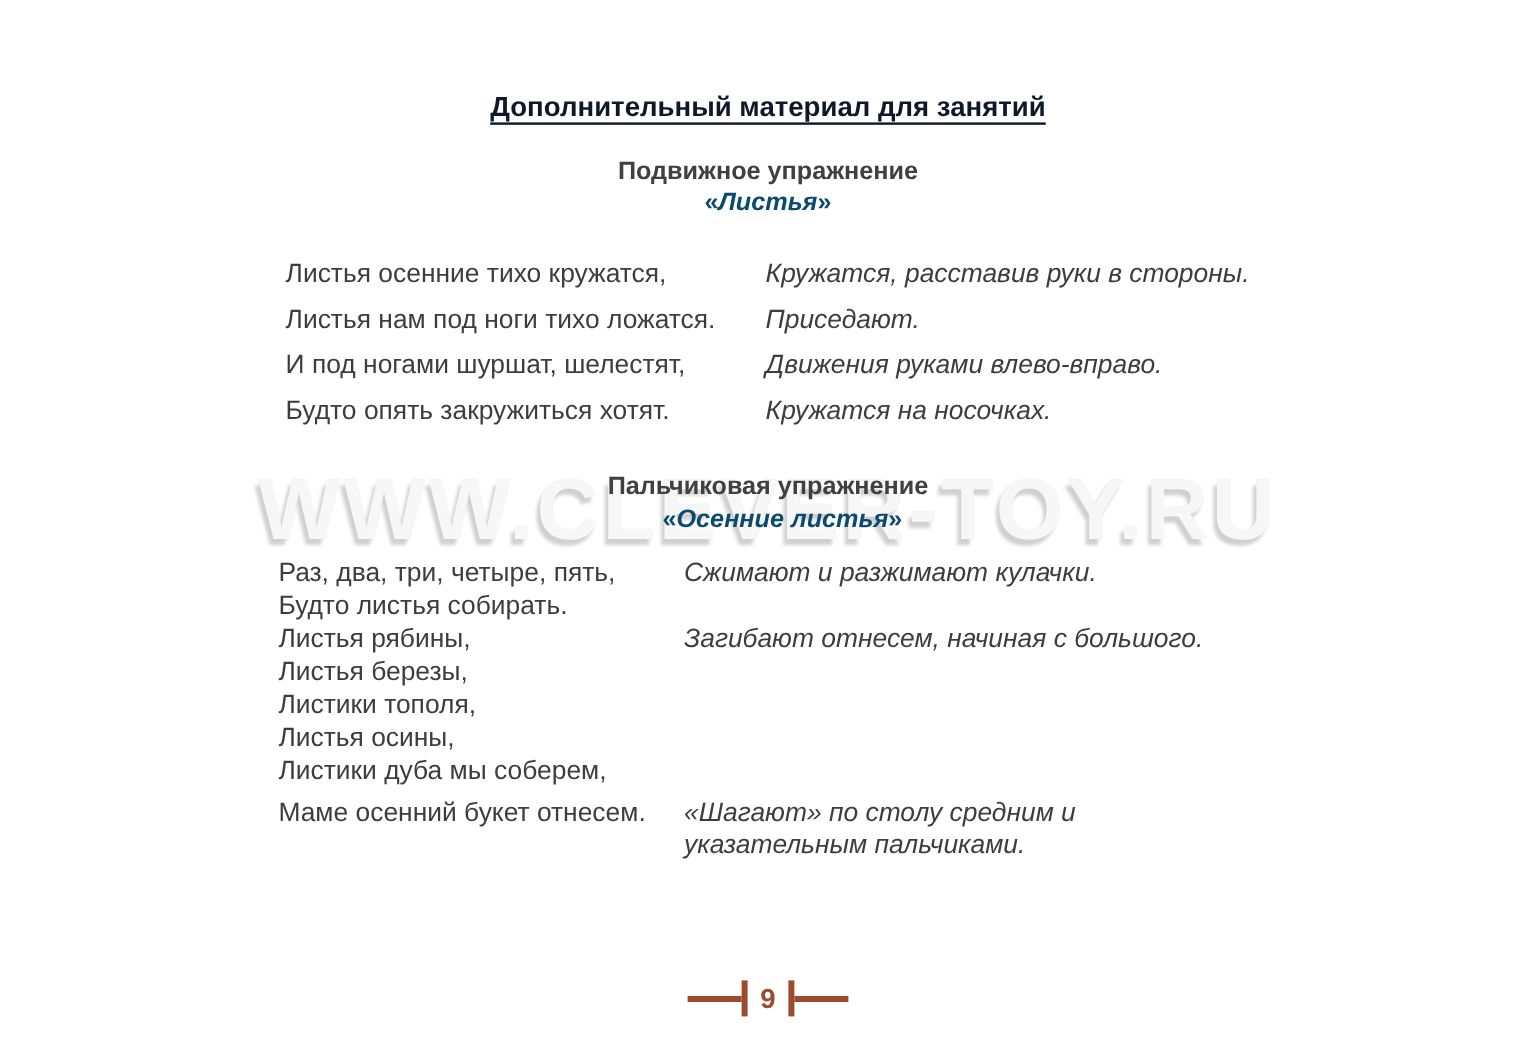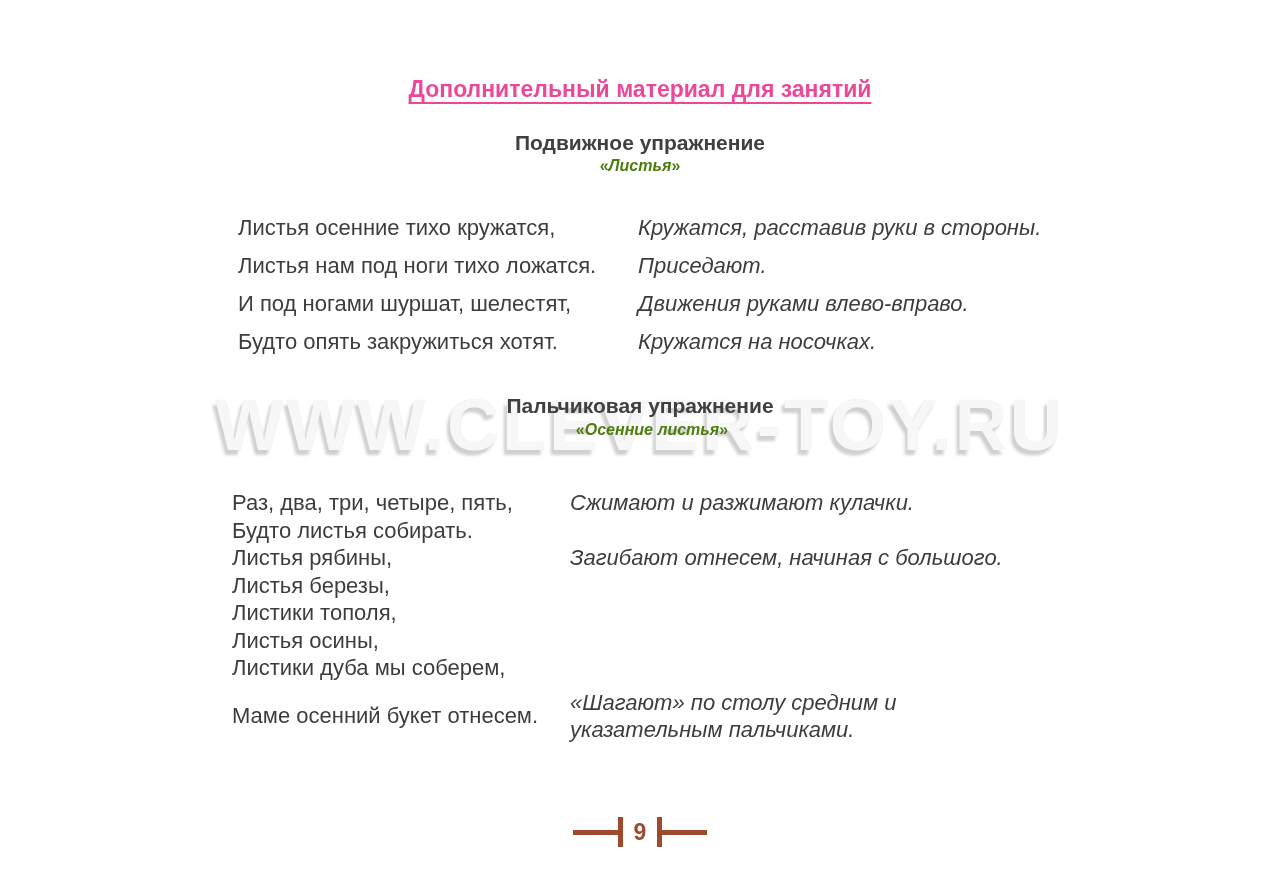--- a/index.html
+++ b/index.html
@@ -29,61 +29,61 @@
     z-index: 0;
     white-space: nowrap;
     user-select: none;
   }
 
   .content { position: absolute; z-index: 1; }
 
   .doc-title {
     top: 76px; left: 0; width: 100%;
     text-align: center;
-    font-size: 23px; font-weight: bold; color: #ec4899;
+    font-size: 23px; font-weight: bold; color: #0f172a;
   }
   .doc-title .underlined {
     text-decoration: underline;
     text-decoration-thickness: 2px;
     text-underline-offset: 5px;
   }
 
   .section-heading {
     left: 0; width: 100%;
     text-align: center;
     font-size: 21px; font-weight: bold; color: #404040;
   }
   .section-subtitle {
     left: 0; width: 100%;
     text-align: center;
-    font-size: 16px; font-weight: bold; color: #4d7c0f;
+    font-size: 21px; font-weight: bold; color: #0c4a6e;
   }
   .section-subtitle .quoted { font-style: italic; }
   .heading-1 { top: 131px; }
   .subtitle-1 { top: 157px; }
   .heading-2 { top: 394px; }
   .subtitle-2 { top: 421px; margin-left: 12px; }
 
   .block { font-size: 22px; }
   .block .row { display: flex; align-items: flex-start; }
   .block .cell-left { flex: none; }
   .block .cell-right { flex: none; font-style: italic; }
   .block .line { display: block; }
 
   .block-1 { top: 214px; left: 238px; }
   .block-1 .row { margin-bottom: 10px; justify-content: center; }
   .block-1 .line { line-height: 28px; }
   .block-1 .cell-left { width: 400px; }
   .block-1 .cell-right { width: 500px; }
 
-  .block-2 { top: 489px; left: 232px; }
+  .block-2 { top: 463px; left: 232px; }
   .block-2 .line { line-height: 27.5px; }
   .block-2 .cell-left { width: 338px; }
   .block-2 .cell-right { width: 480px; line-height: 27.5px; }
-  .block-2 .row-3 { margin-top: 7px; align-items: center; }
+  .block-2 .row-3 { margin-top: 7px; }
 
   .footer {
     top: 817px; left: 0; width: 100%;
     display: flex; justify-content: center; align-items: center;
     z-index: 1;
   }
   .rule-h { width: 45px; height: 5px; background: #9e4a2c; }
   .rule-v { width: 5px; height: 30px; background: #9e4a2c; }
   .page-number {
     font-size: 23px; font-weight: bold; color: #9e4a2c;

